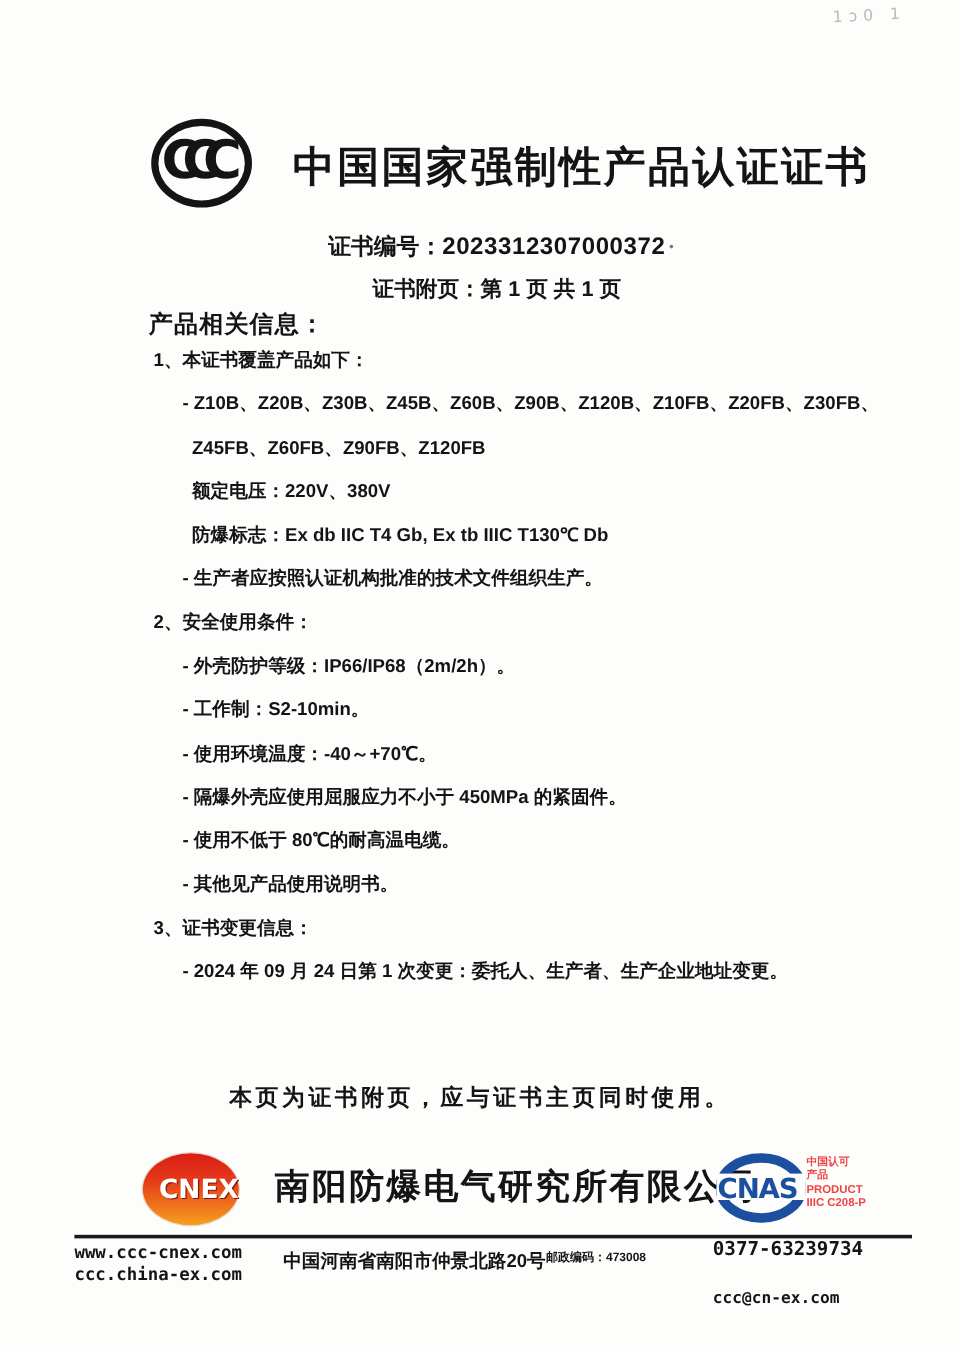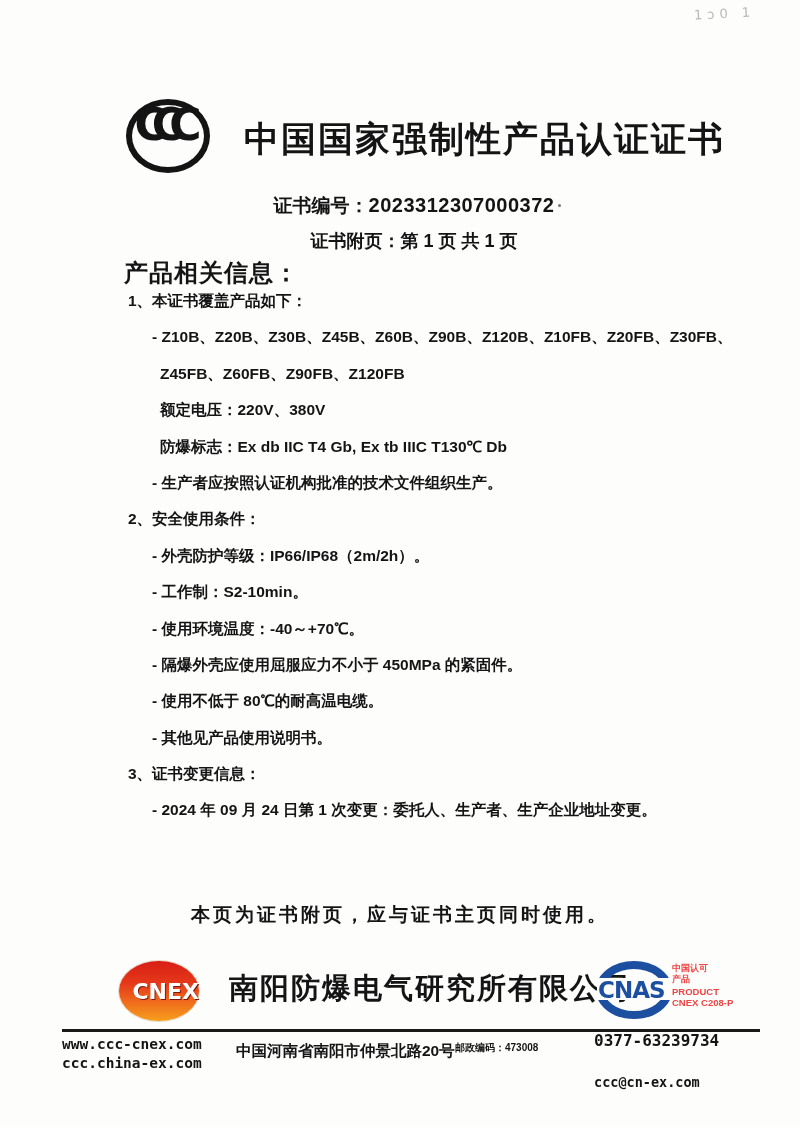--- a/index.html
+++ b/index.html
@@ -11,41 +11,41 @@
   
   .hand-note{
     position:absolute;left:694px;top:6px;color:#b8b8b8;
     font-size:13px;letter-spacing:5px;transform:rotate(-3deg);
     font-family:"DejaVu Sans",sans-serif;
   }
   
   .ccc-logo{
     position:absolute;left:126px;top:99px;width:72px;height:62px;
     border:6px solid #141414;border-radius:50%;
-    display:flex;justify-content:center;
+    display:flex;align-items:center;justify-content:center;
   }
   .ccc-letters{
     font-weight:900;font-size:44px;letter-spacing:-15px;
     font-family:"DejaVu Sans",sans-serif;line-height:1;
     padding-right:15px;transform:translateY(-2px);
   }
   .doc-title{
     position:absolute;left:244px;top:116px;
     font-size:35px;font-weight:bold;letter-spacing:2px;white-space:nowrap;
   }
   
   .cert-line{position:absolute;left:0;width:100%;text-align:center;font-weight:bold;white-space:nowrap;padding-left:14px;}
   .cert-line.n1{top:193px;font-size:19px;}
   .cert-line.n2{top:229px;font-size:18px;}
   .cert-num{font-family:"Liberation Sans",sans-serif;font-size:20px;letter-spacing:0.5px;}
   .speck{position:absolute;left:558px;top:204px;width:3px;height:3px;background:#777;border-radius:50%;}
   
   .body-heading{
     position:absolute;left:124px;top:257px;
-    font-size:24px;font-weight:bold;letter-spacing:1px;text-align:center;
+    font-size:20px;font-weight:bold;letter-spacing:1px;text-align:center;
   }
   .body-lines{
     position:absolute;left:126px;top:283px;width:620px;
     font-size:15.5px;font-weight:600;
   }
   .bline{height:36.4px;line-height:36.4px;white-space:nowrap;}
   .i1{padding-left:2px;}
   .i2{padding-left:26px;}
   .i3{padding-left:34px;}
   
@@ -143,21 +143,21 @@
     <svg width="74" height="60" viewBox="0 0 74 60">
       <ellipse cx="37" cy="30" rx="34" ry="25" fill="none" stroke="#1c4fa0" stroke-width="8"></ellipse>
       <rect x="0" y="18" width="74" height="22" fill="#fdfdfc"></rect>
       <text x="1" y="38" font-family="DejaVu Sans, sans-serif" font-size="23" font-weight="bold" fill="#1c4fa0" letter-spacing="-1">CNAS</text>
     </svg>
   </div>
   <div class="cnas-caption">
     <div class="cn">中国认可</div>
     <div class="cn">产品</div>
     <div class="en">PRODUCT</div>
-    <div class="en">CNEX C208-P</div>
+    <div class="en">IIIC C208-P</div>
   </div>
 
   <div class="bottom-rule"></div>
 
   <div class="urls">
     <div>www.ccc-cnex.com</div>
     <div>ccc.china-ex.com</div>
   </div>
 
   <div class="address">中国河南省南阳市仲景北路20号</div>

